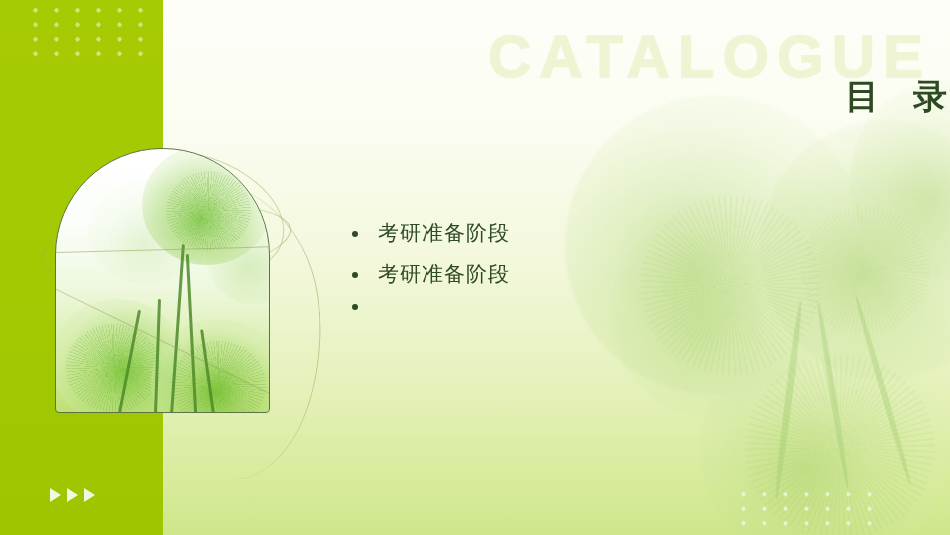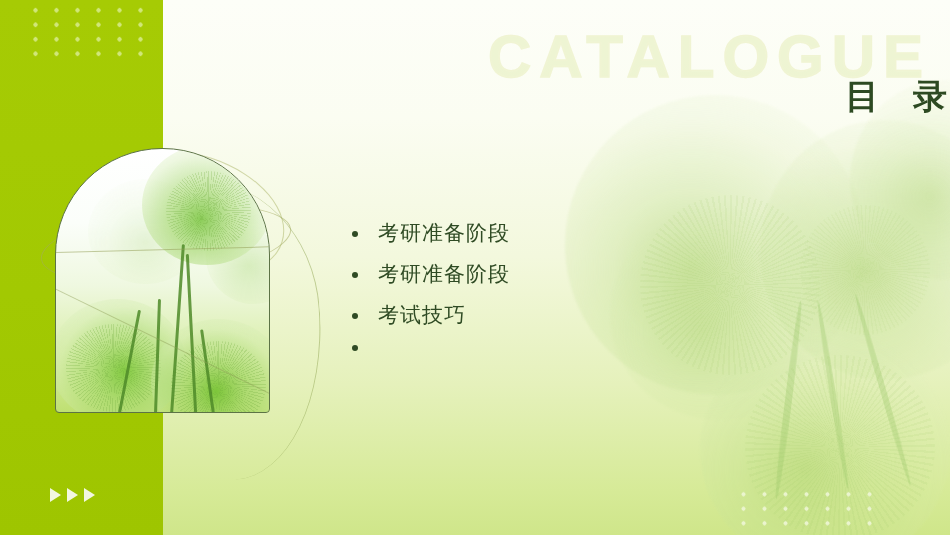--- a/index.html
+++ b/index.html
@@ -223,24 +223,20 @@
     <div class="toc-item">
       <span class="toc-bullet"></span>
       <span class="toc-label">考研准备阶段</span>
     </div>
     <div class="toc-item">
       <span class="toc-bullet"></span>
       <span class="toc-label">考研准备阶段</span>
     </div>
     <div class="toc-item">
       <span class="toc-bullet"></span>
-      <span class="toc-label">考试技巧</span>
-    </div>
-    <div class="toc-item">
-      <span class="toc-bullet"></span>
     </div>
   </div>
 
   <div class="pager">
     <span class="pager-dot"></span>
     <span class="pager-dot hollow"></span>
     <span class="pager-dot"></span>
   </div>
 
   <div class="br-dots"></div>

